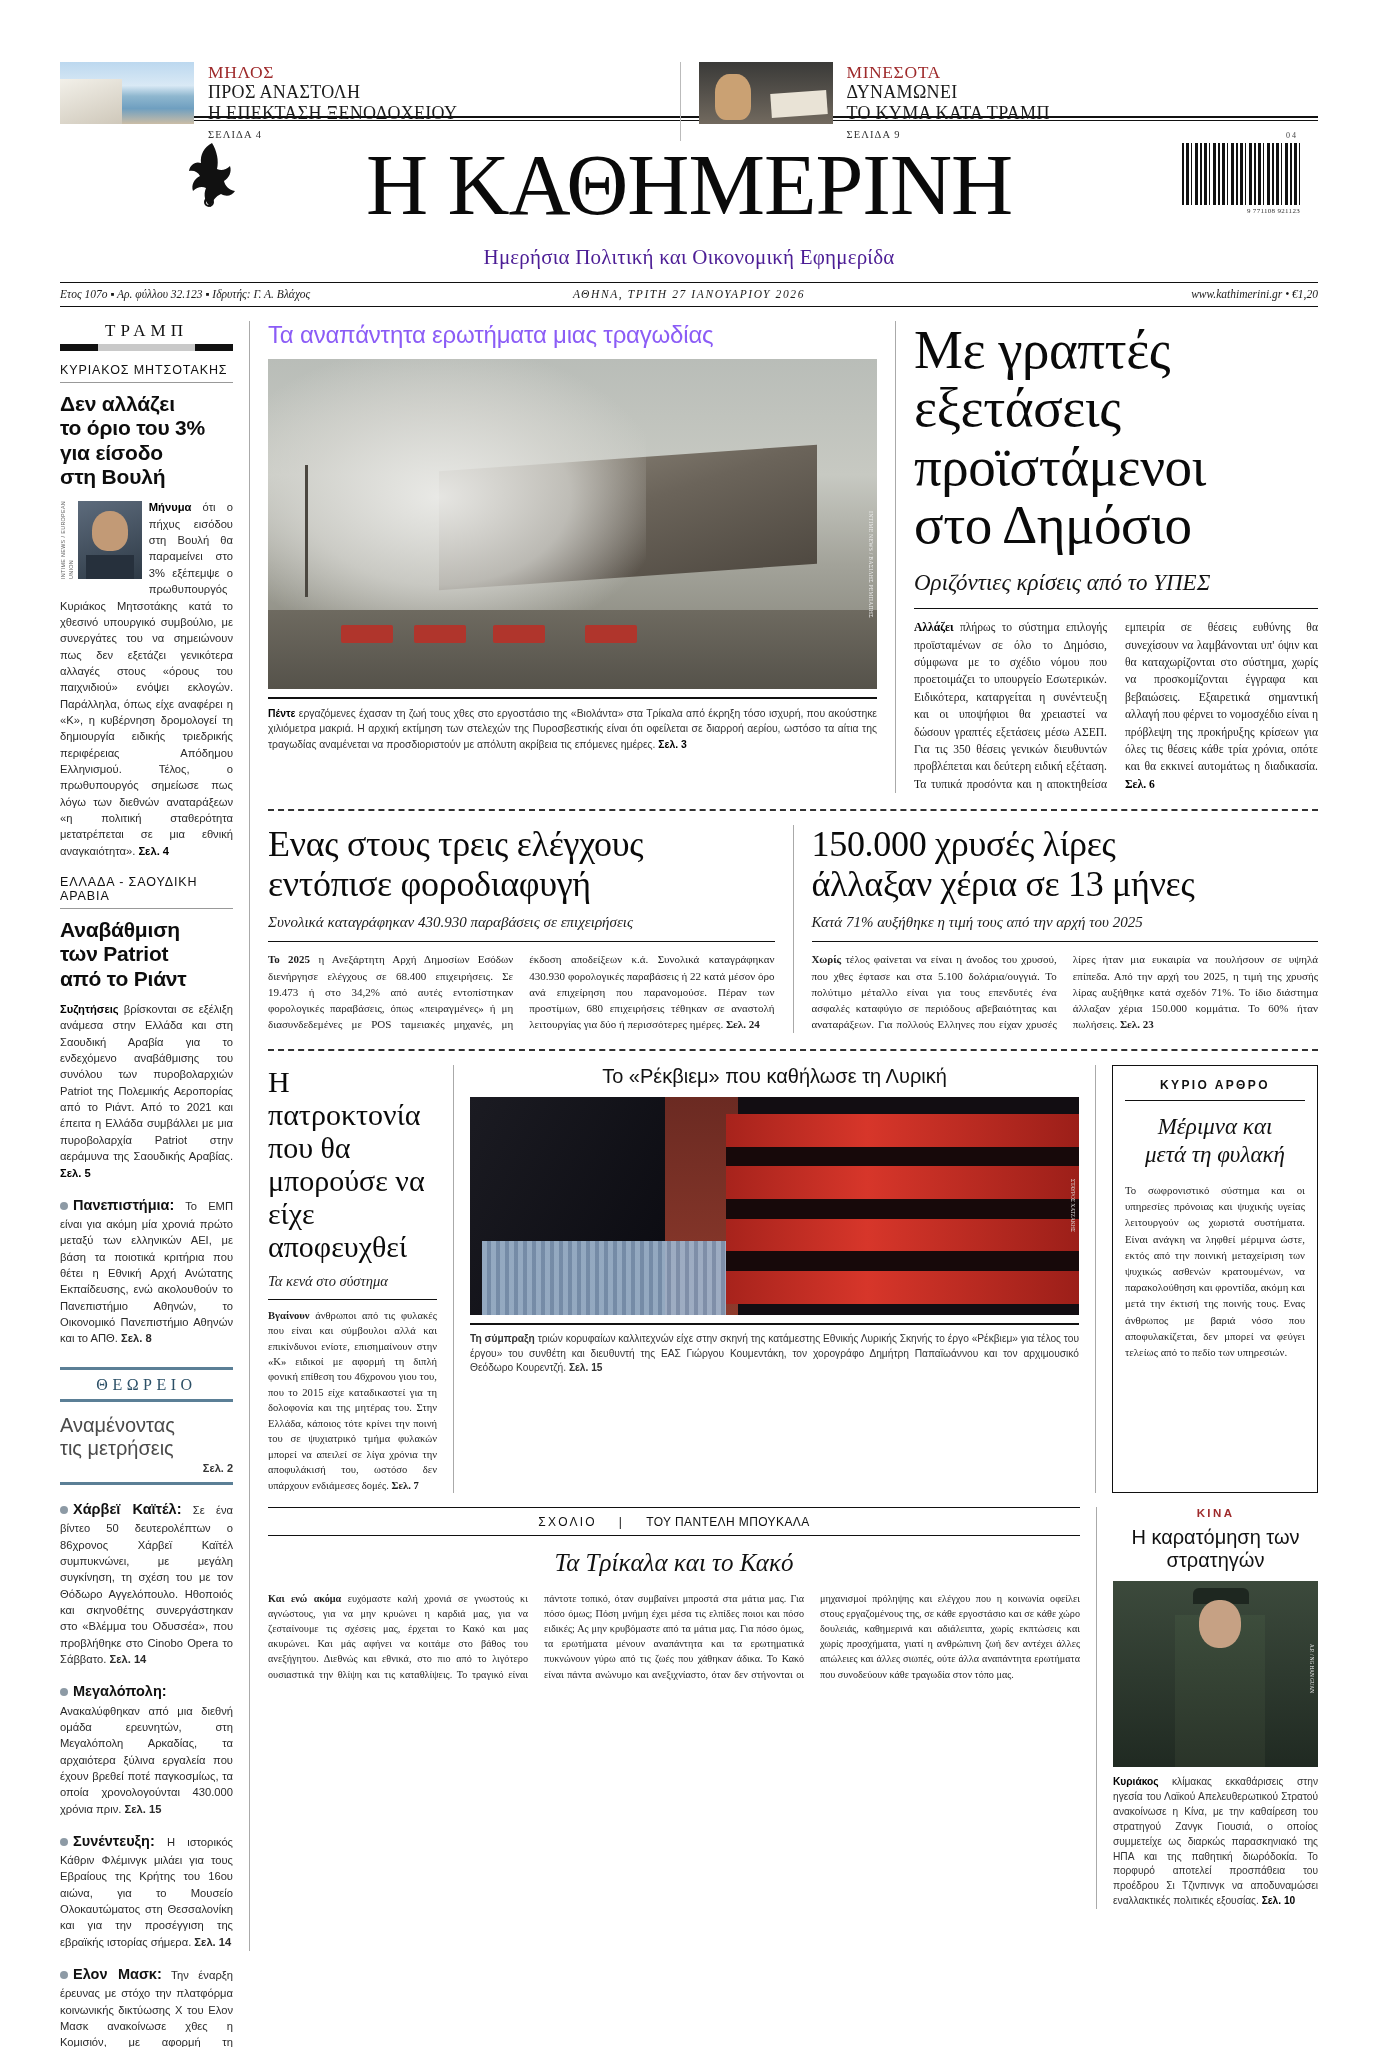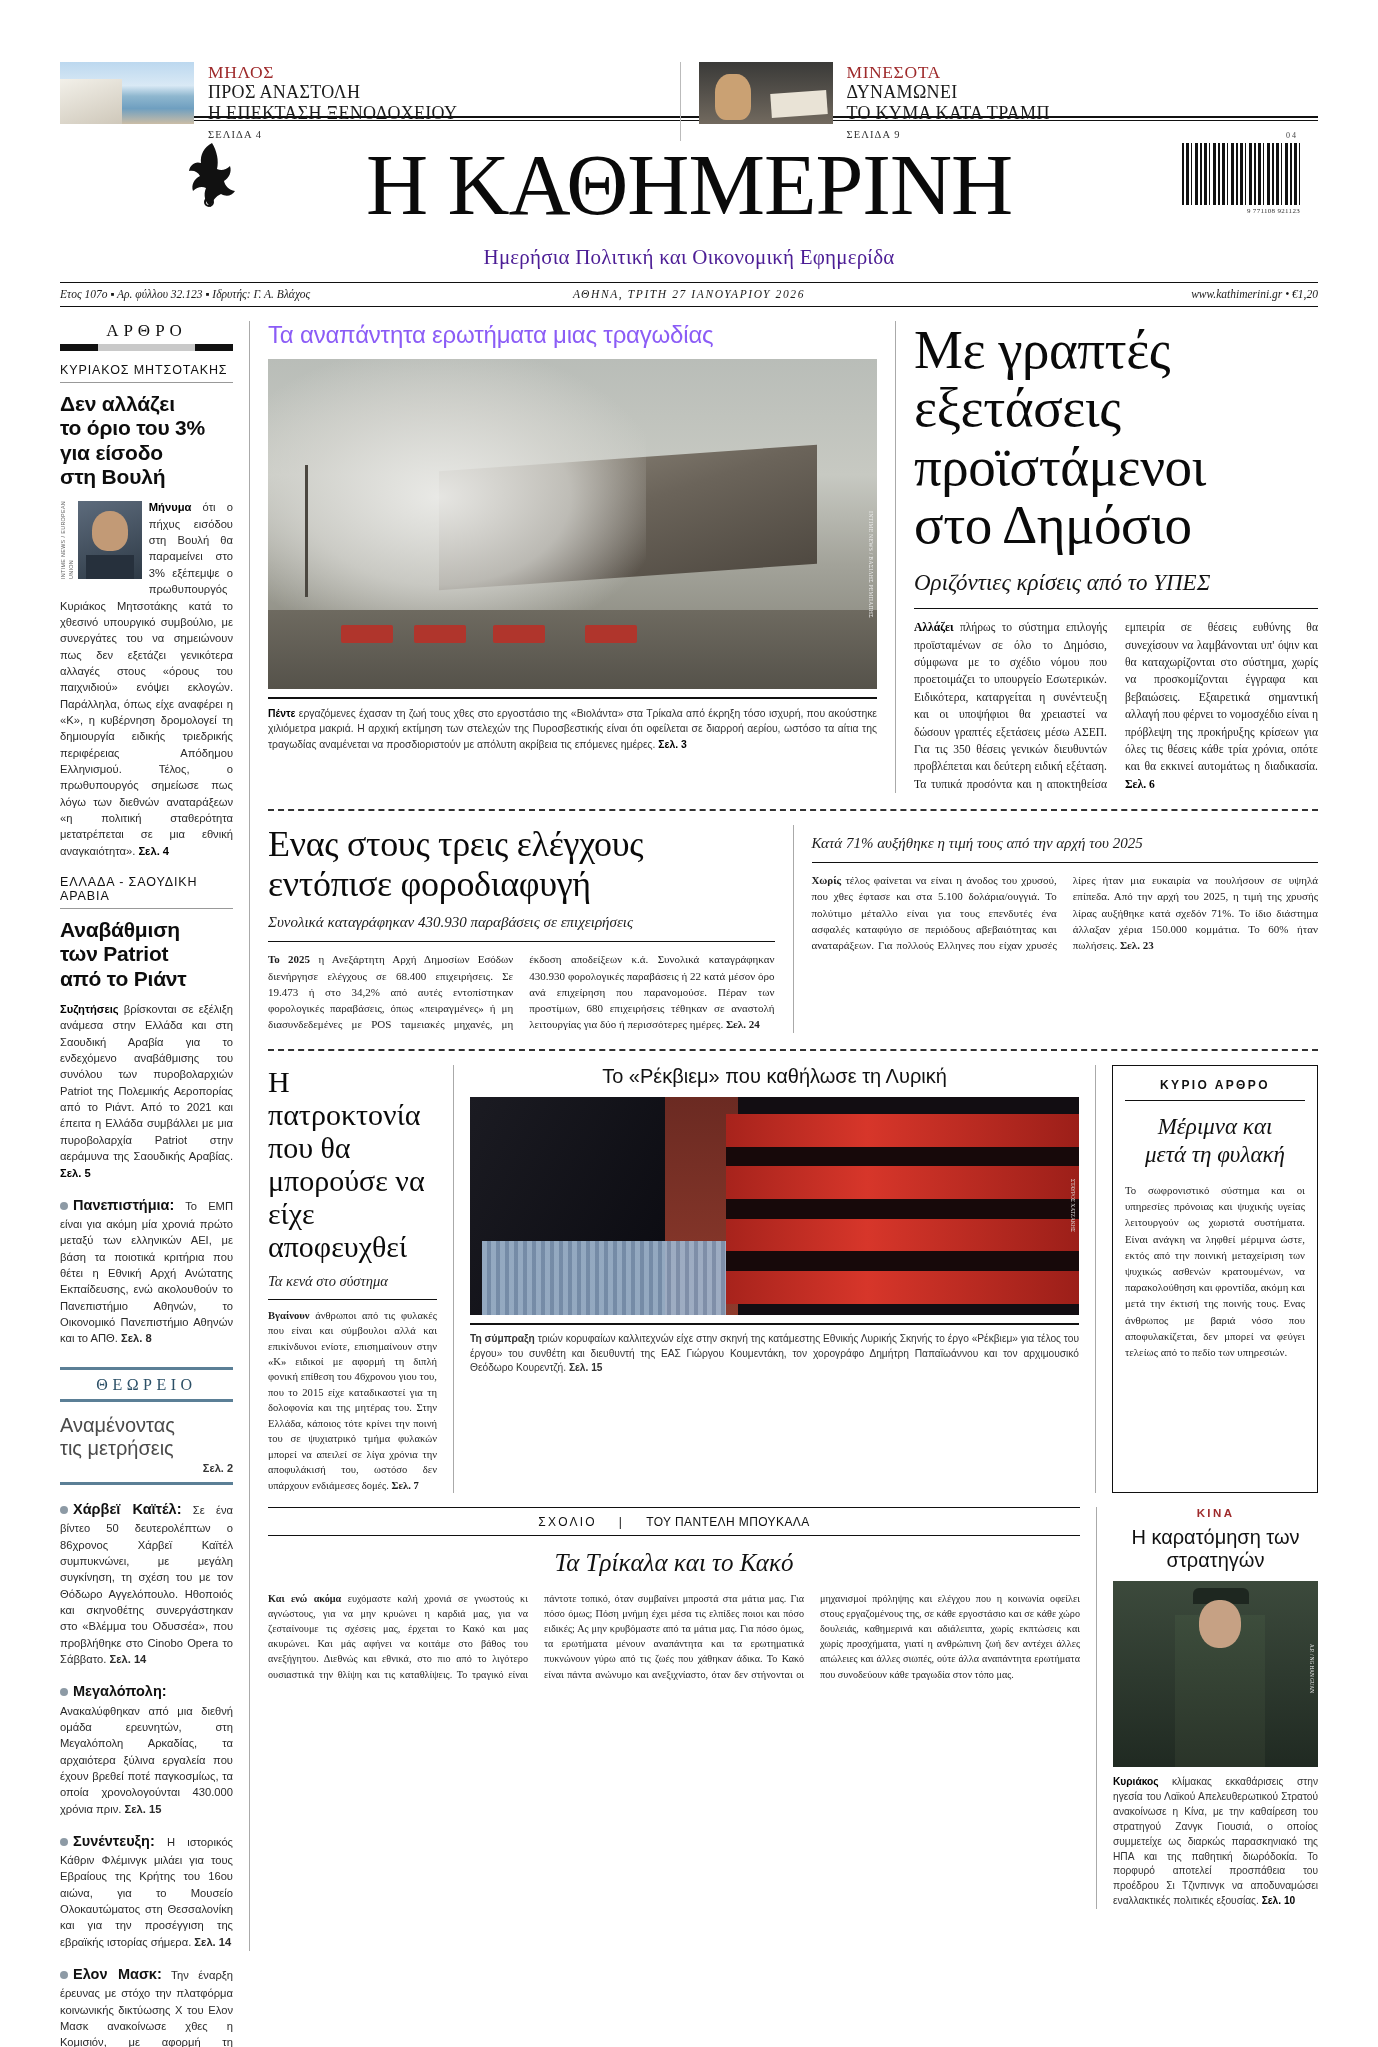--- a/index.html
+++ b/index.html
@@ -574,21 +574,21 @@
   <div class="info-row">
     <div class="info-left">Ετος 107ο ▪ Αρ. φύλλου 32.123 ▪ Ιδρυτής: Γ. Α. Βλάχος</div>
     <div class="info-center">ΑΘΗΝΑ, ΤΡΙΤΗ 27 ΙΑΝΟΥΑΡΙΟΥ 2026</div>
     <div class="info-right">www.kathimerini.gr • €1,20</div>
   </div>
 
   <div class="main">
 
     <div class="col-left">
 
-      <div class="simera-head">ΑΡΘΡΟ</div>
+      <div class="simera-head">ΤΡΑΜΠ</div>
       <div class="simera-bar"></div>
 
       <div>
         <div class="side-kicker">ΚΥΡΙΑΚΟΣ ΜΗΤΣΟΤΑΚΗΣ</div>
         <div class="side-head" style="white-space:pre-line">Δεν αλλάζει
 το όριο του 3%
 για είσοδο
 στη Βουλή</div>
         <div class="side-body clearfix">
           <span class="photo-credit">INTIME NEWS / EUROPEAN UNION</span>
@@ -692,20 +692,22 @@
           <div class="band-head" style="white-space:pre-line">Ενας στους τρεις ελέγχους
 εντόπισε φοροδιαφυγή</div>
           <div class="band-sub">Συνολικά καταγράφηκαν 430.930 παραβάσεις σε επιχειρήσεις</div>
           <div class="band-body">
             <b>Το 2025</b><span> η Ανεξάρτητη Αρχή Δημοσίων Εσόδων διενήργησε ελέγχους σε 68.400 επιχειρήσεις. Σε 19.473 ή στο 34,2% από αυτές εντοπίστηκαν φορολογικές παραβάσεις, όπως «πειραγμένες» ή μη διασυνδεδεμένες με POS ταμειακές μηχανές, μη έκδοση αποδείξεων κ.ά. Συνολικά καταγράφηκαν 430.930 φορολογικές παραβάσεις ή 22 κατά μέσον όρο ανά επιχείρηση που παρανομούσε. Πέραν των προστίμων, 680 επιχειρήσεις τέθηκαν σε αναστολή λειτουργίας για δύο ή περισσότερες ημέρες.</span>
             <b>Σελ. 24</b>
           </div>
         </div>
 
         <div class="band-col">
+          <div class="band-head" style="white-space:pre-line">150.000 χρυσές λίρες
+άλλαξαν χέρια σε 13 μήνες</div>
           <div class="band-sub">Κατά 71% αυξήθηκε η τιμή τους από την αρχή του 2025</div>
           <div class="band-body">
             <b>Χωρίς</b><span> τέλος φαίνεται να είναι η άνοδος του χρυσού, που χθες έφτασε και στα 5.100 δολάρια/ουγγιά. Το πολύτιμο μέταλλο είναι για τους επενδυτές ένα ασφαλές καταφύγιο σε περιόδους αβεβαιότητας και αναταράξεων. Για πολλούς Ελληνες που είχαν χρυσές λίρες ήταν μια ευκαιρία να πουλήσουν σε υψηλά επίπεδα. Από την αρχή του 2025, η τιμή της χρυσής λίρας αυξήθηκε κατά σχεδόν 71%. Το ίδιο διάστημα άλλαξαν χέρια 150.000 κομμάτια. Το 60% ήταν πωλήσεις.</span>
             <b>Σελ. 23</b>
           </div>
         </div>
 
       </div>
 
       <div class="dashed"></div>

